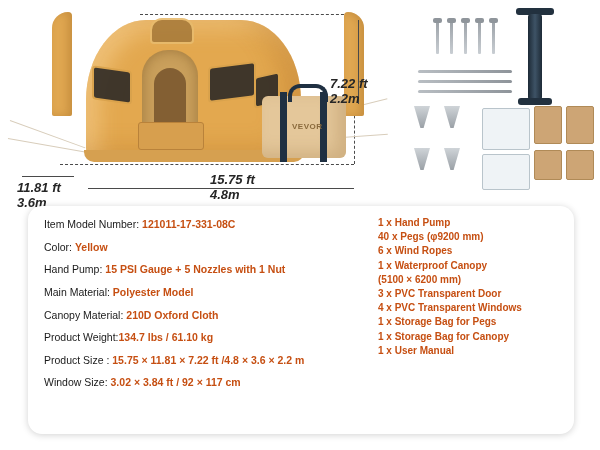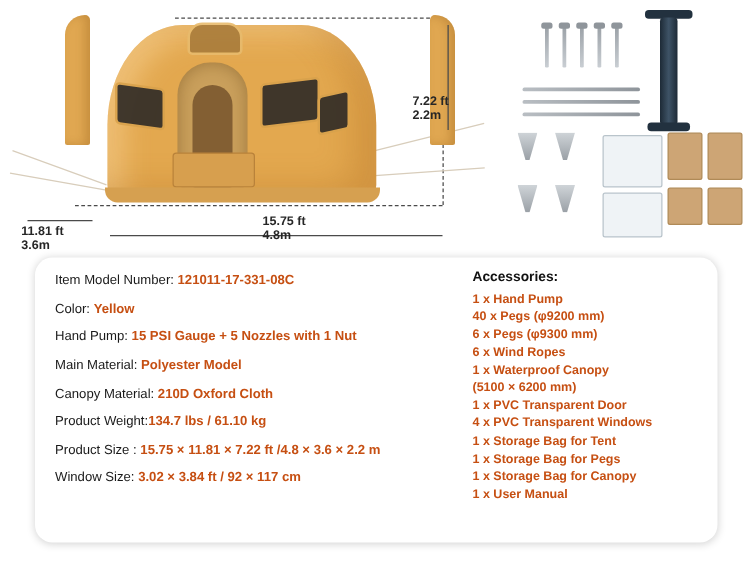--- a/index.html
+++ b/index.html
@@ -158,24 +158,25 @@
   .dash-v {
     position: absolute;
     border-left: 1px dashed #4a4a4a;
   }
   .dash-h {
     position: absolute;
     border-top: 1px dashed #4a4a4a;
   }
   .dim-label {
     position: absolute;
-    font-size: 10px;
+    font-size: 13px;
     color: #262626;
     font-weight: bold;
     white-space: nowrap;
+    font-style: italic;
   }
   .dim-label .sub {
     display: block;
     font-weight: bold;
   }
 
   
   .acc-art {
     position: absolute;
     left: 400px;
@@ -323,20 +324,26 @@
     <div class="win w3"></div>
     <div class="tent-door">
       <div class="tent-door-inner"></div>
     </div>
     <div class="tent-door-flapL"></div>
     <div class="tent-door-flapR"></div>
     <div class="lower-panel"></div>
     <div class="tent-base"></div>
   </div>
 
+  <div class="bag">
+    <div class="bag-handle"></div>
+    <div class="bag-strapv"></div>
+    <div class="bag-strapv b2"></div>
+    <div class="bag-logo">VEVOR</div>
+  </div>
 
   <div class="dim-line" style="left:358px; top:20px; width:1px; height:84px;"></div>
   <div class="dim-label" style="left:330px; top:76px;">
     <span>7.22 ft</span>
     <span class="sub">2.2m</span>
   </div>
 
   <div class="dim-line" style="left:22px; top:176px; width:52px; height:1px;"></div>
   <div class="dim-label" style="left:17px; top:180px;">
     <span>11.81 ft</span>
@@ -407,27 +414,24 @@
     </div>
     <div class="spec-row">
       <span class="lbl">Product Size : </span><span class="val">15.75 × 11.81 × 7.22 ft /4.8 × 3.6 × 2.2 m</span>
     </div>
     <div class="spec-row">
       <span class="lbl">Window Size: </span><span class="val">3.02 × 3.84 ft / 92 × 117 cm</span>
     </div>
   </div>
 
   <div class="acc-col">
-    <div class="acc-title">Accessories:</div>
     <div class="acc-item">1 x Hand Pump</div>
     <div class="acc-item">40 x Pegs (φ9200 mm)</div>
-    <div class="acc-item">6 x Pegs (φ9300 mm)</div>
     <div class="acc-item">6 x Wind Ropes</div>
     <div class="acc-item">1 x Waterproof Canopy</div>
     <div class="acc-item">(5100 × 6200 mm)</div>
-    <div class="acc-item">1 x PVC Transparent Door</div>
+    <div class="acc-item">3 x PVC Transparent Door</div>
     <div class="acc-item">4 x PVC Transparent Windows</div>
-    <div class="acc-item">1 x Storage Bag for Tent</div>
     <div class="acc-item">1 x Storage Bag for Pegs</div>
     <div class="acc-item">1 x Storage Bag for Canopy</div>
     <div class="acc-item">1 x User Manual</div>
   </div>
 </div>
 
 </body></html>

